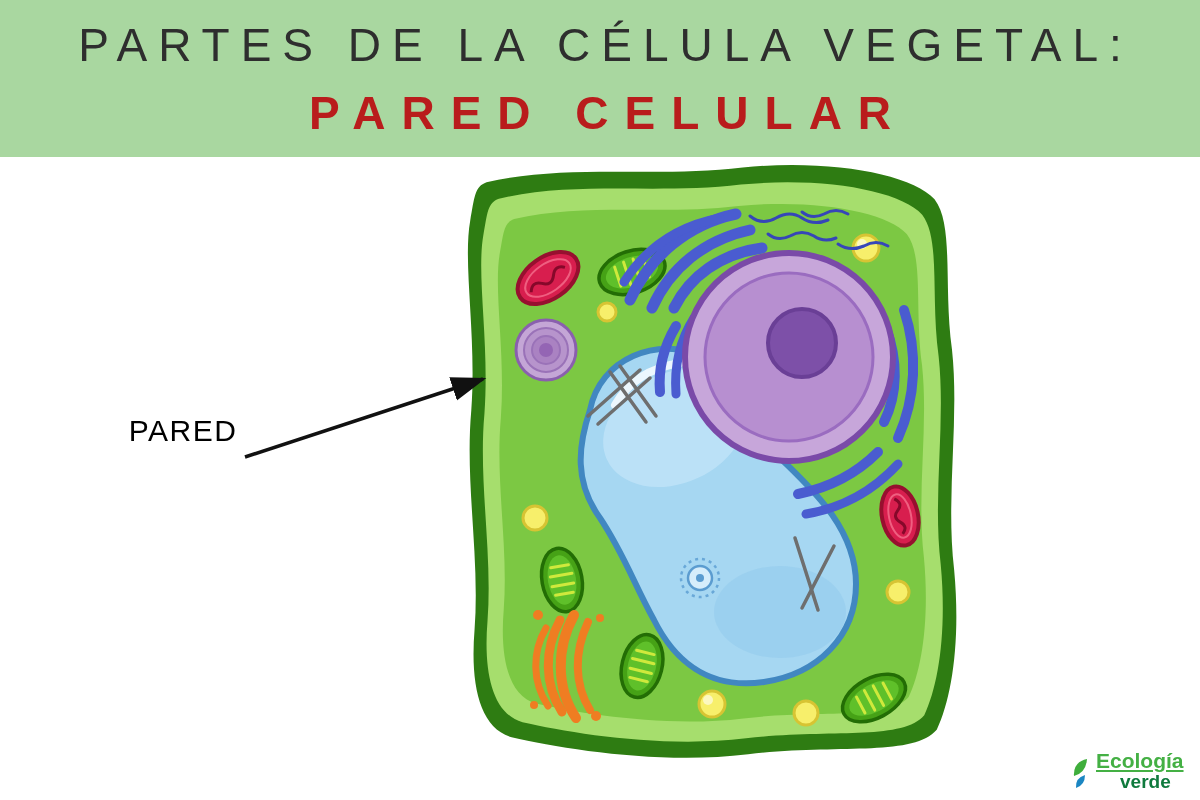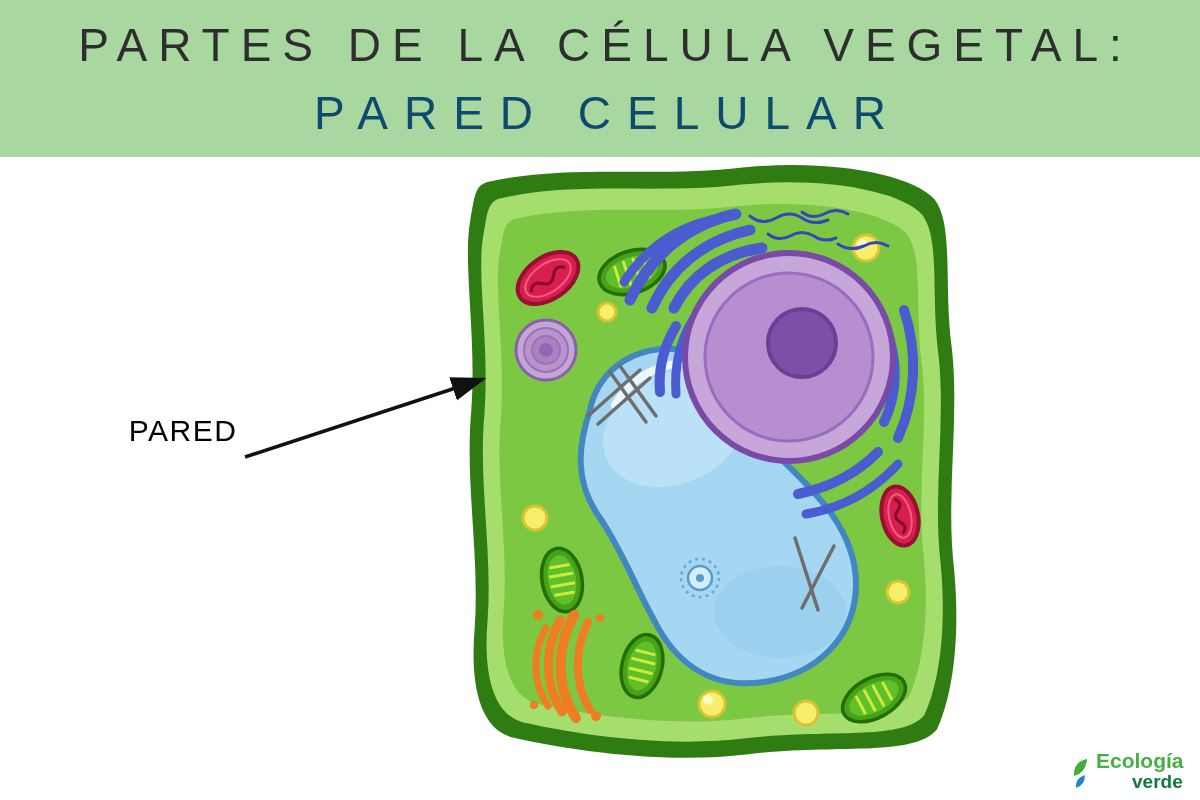--- a/index.html
+++ b/index.html
@@ -12,37 +12,37 @@
     position:absolute;left:0;top:0;width:1200px;height:157px;
     background:#a9d7a0;
     display:flex;flex-direction:column;align-items:center;justify-content:center;
     gap:14px;box-sizing:border-box;
   }
   .banner .t1{
     font-size:46px;letter-spacing:11px;color:#2e2e2e;font-weight:400;
     white-space:nowrap;padding-left:11px;
   }
   .banner .t2{
-    font-size:46px;letter-spacing:16px;color:#0c4a6e;font-weight:400;
+    font-size:46px;letter-spacing:16px;color:#b91c1c;font-weight:700;
     white-space:nowrap;padding-left:16px;
   }
   .cell-wrap{position:absolute;left:450px;top:160px;width:520px;height:615px;}
   .arrow-wrap{position:absolute;left:225px;top:352px;width:280px;height:120px;}
   .callout{
     position:absolute;left:83px;top:408px;width:200px;text-align:center;
     font-size:30px;font-weight:500;letter-spacing:1.5px;color:#000;line-height:1.55;
   }
   .logo{
     position:absolute;left:1070px;top:750px;width:126px;height:46px;
     display:flex;align-items:flex-start;
   }
   .logo .leaf{width:24px;height:34px;margin-top:6px;}
   .logo .words{position:relative;margin-left:2px;}
-  .logo .w1{display:block;font-size:21px;font-weight:700;color:#44b044;line-height:1;}
-  .logo .w2{display:block;font-size:19px;font-weight:700;color:#0f7a3d;line-height:1;margin-left:36px;margin-top:1px;}
+  .logo .w1{display:block;font-size:21px;font-weight:700;color:#44b044;line-height:1;text-decoration:underline;}
+  .logo .w2{display:block;font-size:19px;font-weight:700;color:#0f7a3d;line-height:1;margin-left:24px;margin-top:1px;}
 </style>
 </head>
 <body>
 
 <div class="banner">
   <div class="t1">PARTES DE LA CÉLULA VEGETAL:</div>
   <div class="t2">PARED CELULAR</div>
 </div>
 
 <div class="cell-wrap">

